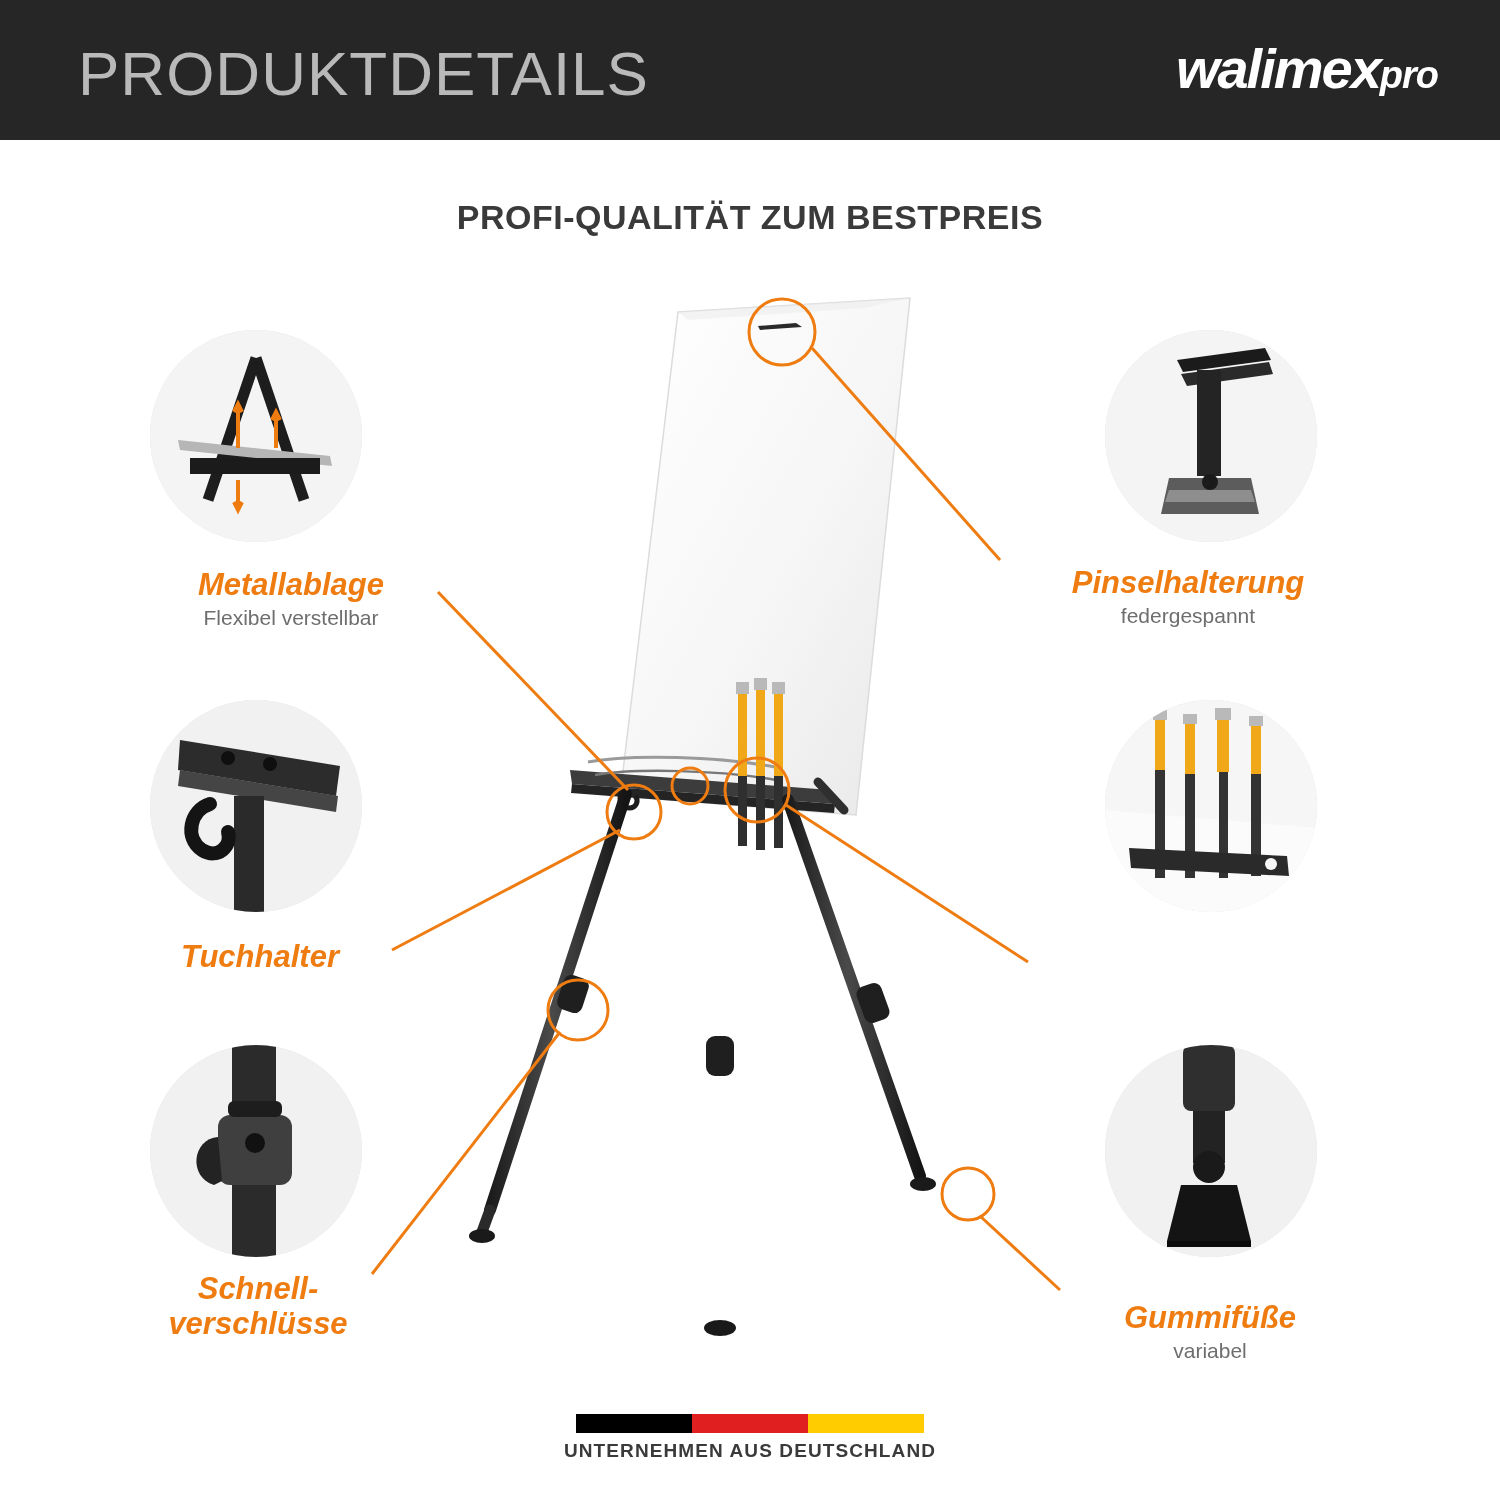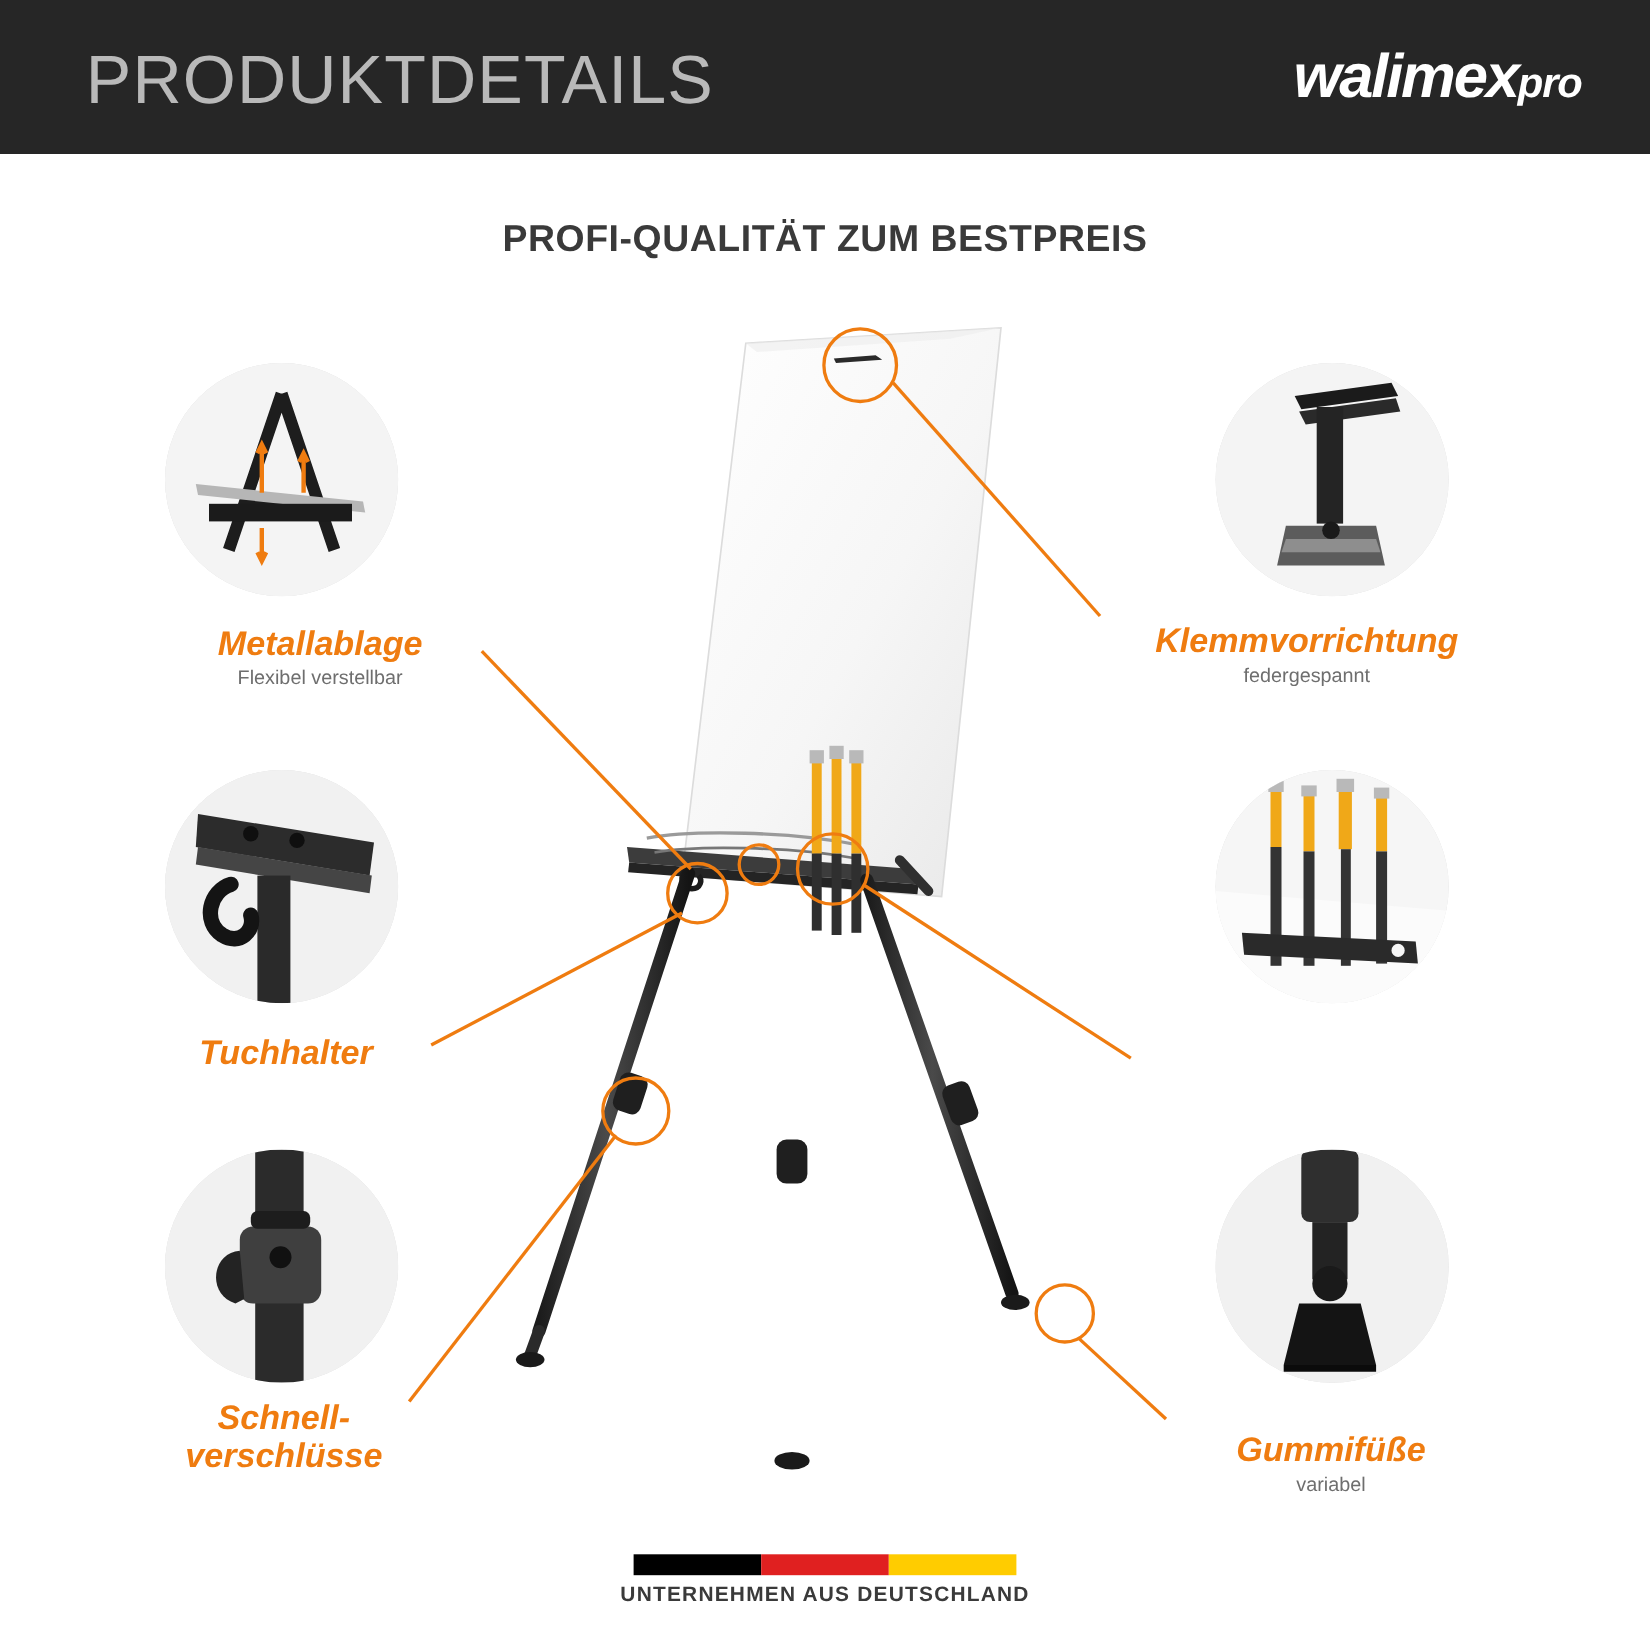--- a/index.html
+++ b/index.html
@@ -87,21 +87,21 @@
   .label-title {
     color: #ef7c10;
     font-size: 31px;
     font-weight: bold;
     line-height: 1.12;
     white-space: pre-line;
     font-style: italic;
   }
   .label-sub {
     color: #6e6e6e;
-    font-size: 18px;
+    font-size: 21px;
     line-height: 1.15;
     margin-top: 3px;
   }
 
   
   #callouts {
     position: absolute;
     left: 0; top: 0;
     width: 1500px;
     height: 1500px;
@@ -348,21 +348,21 @@
   <div class="label-block" style="left:60px; top:940px; width:400px;">
     <div class="label-title">Tuchhalter</div>
   </div>
 
   <div class="label-block" style="left:48px; top:1272px; width:420px;text-align:center;">
     <div class="label-title">Schnell-
 verschlüsse</div>
   </div>
 
   <div class="label-block" style="left:952px; top:566px; width:472px;">
-    <div class="label-title">Klemmvorrichtung</div>
+    <div class="label-title">Pinselhalterung</div>
     <div class="label-sub">federgespannt</div>
   </div>
 
 
   <div class="label-block" style="left:1010px; top:1272px; width:400px;margin-top:29px;">
     <div class="label-title">Gummifüße</div>
     <div class="label-sub">variabel</div>
   </div>
 
   <div id="footer">

